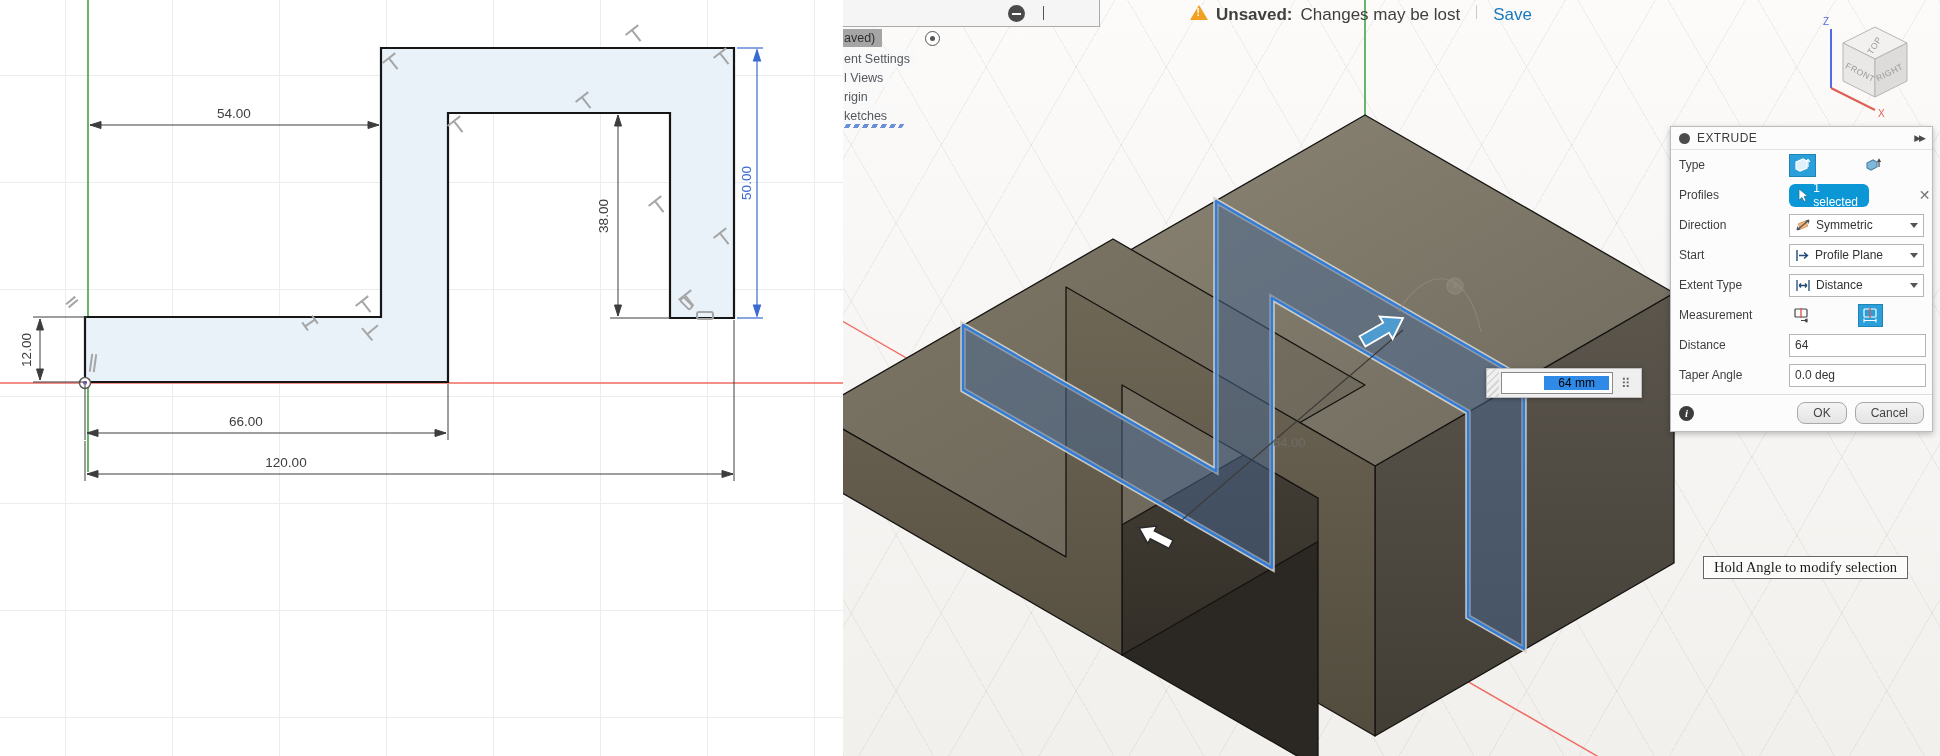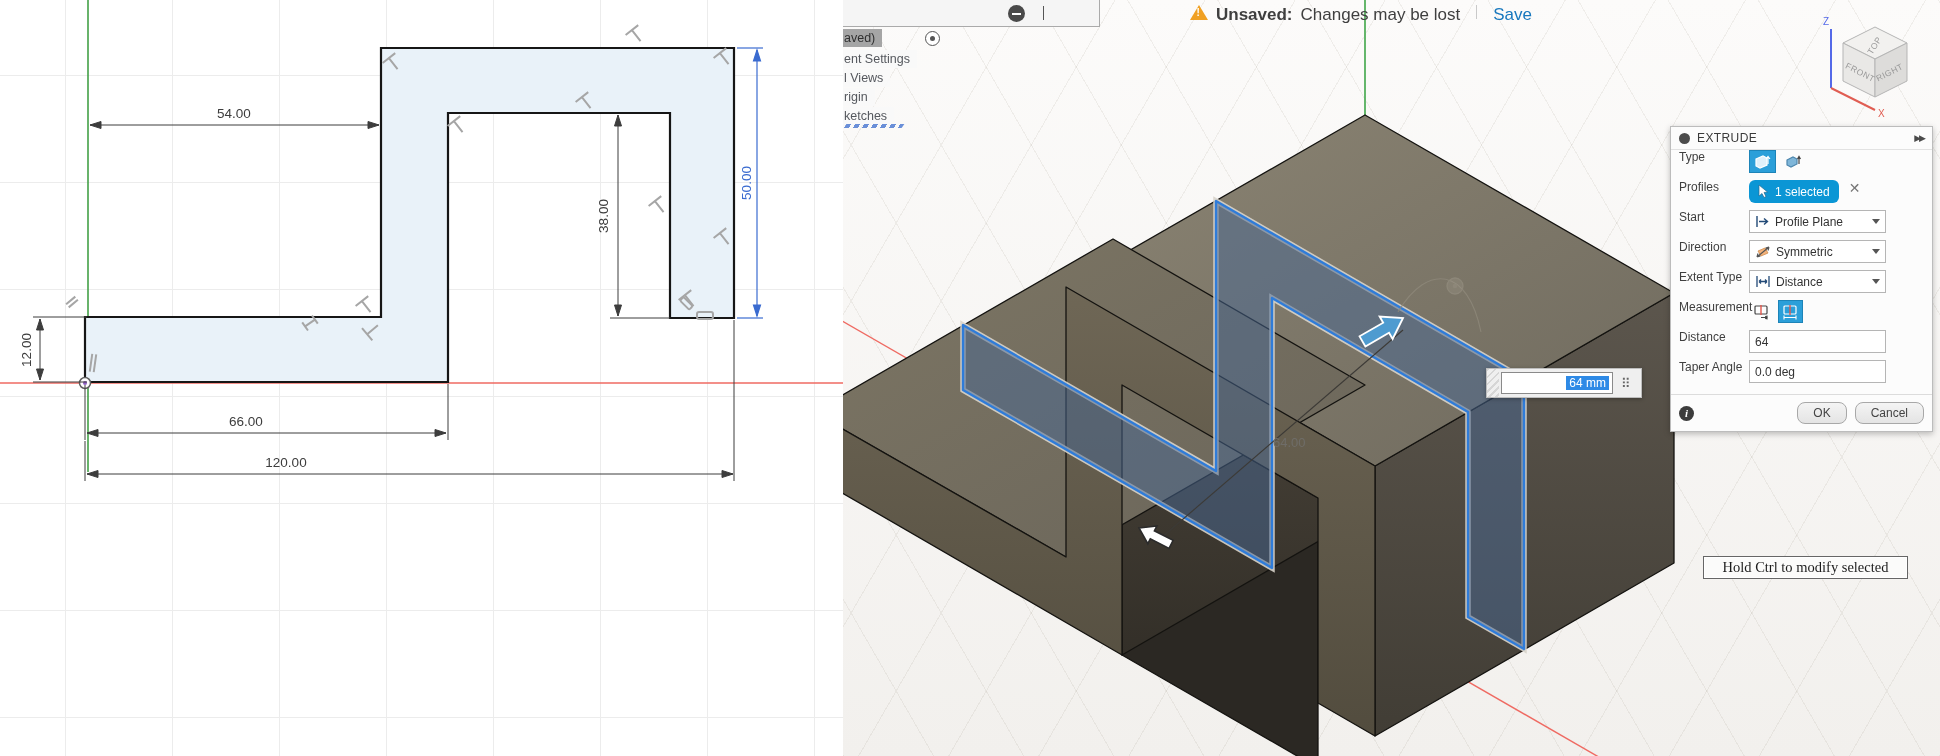--- a/index.html
+++ b/index.html
@@ -50,21 +50,21 @@
   #viewcube { left:1815px; top:5px; width:125px; height:115px; }
   .vc-label { font-size:8.5px; fill:#9a9a9a; letter-spacing:.5px; }
 
   
   #dialog { left:1670px; top:126px; width:263px; background:#fcfcfc; border:1px solid #bcbcbc;
     box-shadow:0 2px 6px rgba(0,0,0,.25); font-size:12px; color:#3f3f3f; }
   #dialog-header { height:23px; display:flex; align-items:center; padding:0 8px; gap:7px; border-bottom:1px solid #e2e2e2; }
   .grip-dot { width:11px; height:11px; border-radius:50%; background:#4c4c4c; }
   #dialog-title { letter-spacing:.4px; color:#3a3a3a; }
   .skip-icon { margin-left:auto; color:#4a4a4a; font-size:9px; letter-spacing:-2px; }
-  .drow { display:flex; height:30px; padding:0 8px; }
+  .drow { display:flex; align-items:center; height:30px; padding:0 8px;gap:40px; }
   .dlabel { width:70px; flex:none; }
   .dd { width:137px; height:23px; border:1px solid #b5b5b5; background:#fff; display:flex; align-items:center;
     gap:5px; padding:0 5px; color:#333; }
   .dd .caret { margin-left:auto; width:0; height:0; border-left:4px solid transparent; border-right:4px solid transparent; border-top:5px solid #555; }
   .tinput { width:137px; height:23px; border:1px solid #b5b5b5; background:#fff; padding:0 5px; font-size:12px; color:#333; font-family:"Liberation Sans",sans-serif; }
   .icon-btn { width:27px; height:23px; border:1px solid transparent; display:flex; align-items:center; justify-content:center; margin-right:4px; }
   .icon-btn.on { background:#2b9fd9; border-color:#1d84b8; }
   .profiles-btn { height:23px; background:#0b96d5; color:#fff; display:flex; align-items:center; gap:6px; padding:0 9px; border-radius:6px; }
   .clear-x { margin-left:10px; color:#777; font-size:14px; cursor:pointer; }
   .dsep { height:1px; background:#dcdcdc; margin:4px 0; }
@@ -74,21 +74,21 @@
   .btn { margin-left:8px; padding:3px 15px; background:linear-gradient(#f4f4f4,#e4e4e4); border:1px solid #a8a8a8;
     border-radius:8px; font-size:12px; color:#444; cursor:pointer; font-family:"Liberation Sans",sans-serif; }
   .btn.ok { margin-left:auto; }
 
   
   #dim-input { left:1486px; top:368px; width:156px; height:30px; background:#efefef; border:1px solid #bdbdbd;
     box-shadow:0 1px 4px rgba(0,0,0,.3); display:flex; align-items:center; }
   #dim-input .drag { width:12px; height:100%; background:repeating-linear-gradient(135deg,#d6d6d6 0 2px,#efefef 2px 5px); }
   .fake-input { width:112px; height:22px; background:#fff; border:1px solid #8a8a8a; margin-left:2px;
     display:flex; align-items:center; justify-content:flex-end; padding:0 3px; font-size:12px; }
-  .fake-input .sel { background:#2e8ae6; color:#ffffff; padding:0 3px;margin-left:28px; }
+  .fake-input .sel { background:#2e8ae6; color:#000000; padding:0 14px;margin-left:28px; }
   #dim-input .dots { margin-left:8px; color:#666; font-size:13px; }
 
   
   #hold-tip { left:1703px; top:556px; width:205px; height:23px; background:#fbfbfa; border:1px solid #666;
     box-shadow:inset 0 0 0 1px #fff; font:14.5px "Liberation Serif",serif; color:#1c1c1c;
     display:flex; align-items:center; justify-content:center; }
 </style>
 </head>
 <body>
 
@@ -323,38 +323,38 @@
     <span class="profiles-btn">
       <svg width="11" height="13">
         <path d="M1,0 L1,11 L4,8.5 L6,12.5 L8,11.5 L6,7.5 L9.5,7 Z" fill="#ffffff" stroke="#2b6c8f" stroke-width="0.7"></path>
       </svg>
       <span>1 selected</span>
     </span>
     <span class="clear-x">✕</span>
   </div>
 
   <div class="drow">
-    <span class="dlabel">Start</span>
-    <span class="dd">
-      <svg width="15" height="13">
-        <path d="M2,1 L2,12 M4,6.5 L12,6.5 M9,3.5 L12.5,6.5 L9,9.5" stroke="#234a77" stroke-width="1.4" fill="none"></path>
-      </svg>
-      <span>Profile Plane</span>
-      <span class="caret"></span>
-    </span>
-  </div>
-
-  <div class="drow">
     <span class="dlabel">Direction</span>
     <span class="dd">
       <svg width="16" height="14">
         <polygon points="3,6 10,3 13,8 6,11" fill="#f2b27c" stroke="#d18b4a" stroke-width="0.8"></polygon>
         <path d="M2,12 L14,2 M2,12 L5.5,11 M2,12 L3,8.5 M14,2 L10.5,3 M14,2 L13,5.5" stroke="#555555" stroke-width="1.2" fill="none"></path>
       </svg>
       <span>Symmetric</span>
+      <span class="caret"></span>
+    </span>
+  </div>
+
+  <div class="drow">
+    <span class="dlabel">Start</span>
+    <span class="dd">
+      <svg width="15" height="13">
+        <path d="M2,1 L2,12 M4,6.5 L12,6.5 M9,3.5 L12.5,6.5 L9,9.5" stroke="#234a77" stroke-width="1.4" fill="none"></path>
+      </svg>
+      <span>Profile Plane</span>
       <span class="caret"></span>
     </span>
   </div>
 
   <div class="drow">
     <span class="dlabel">Extent Type</span>
     <span class="dd">
       <svg width="16" height="13">
         <path d="M2,1 L2,12 M14,1 L14,12 M4,6.5 L12,6.5 M4,6.5 L6,4.5 M4,6.5 L6,8.5 M12,6.5 L10,4.5 M12,6.5 L10,8.5" stroke="#234a77" stroke-width="1.3" fill="none"></path>
       </svg>
@@ -402,13 +402,13 @@
 </div>
 
 <div id="dim-input" class="abs">
   <span class="drag"></span>
   <span class="fake-input">
     <span class="sel">64 mm</span>
   </span>
   <span class="dots">⠿</span>
 </div>
 
-<div id="hold-tip" class="abs">Hold Ctrl to modify selected</div>
+<div id="hold-tip" class="abs">Hold Angle to modify selection</div>
 
 </body></html>

